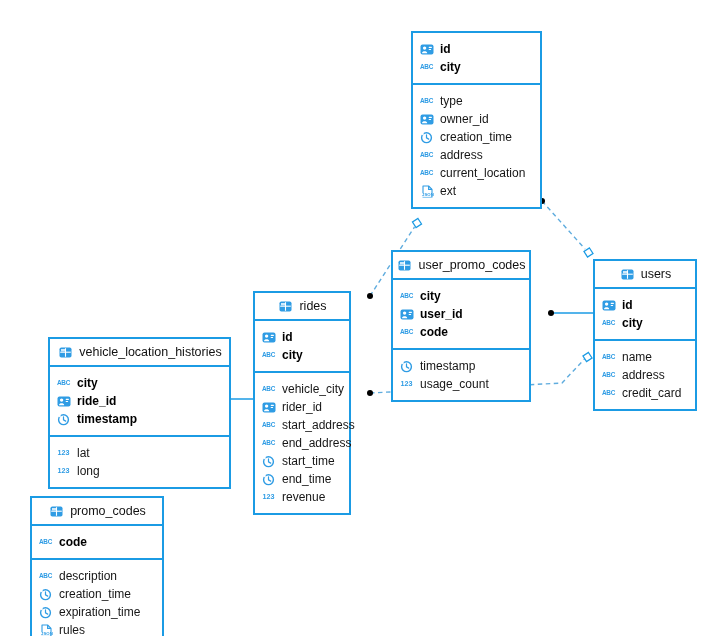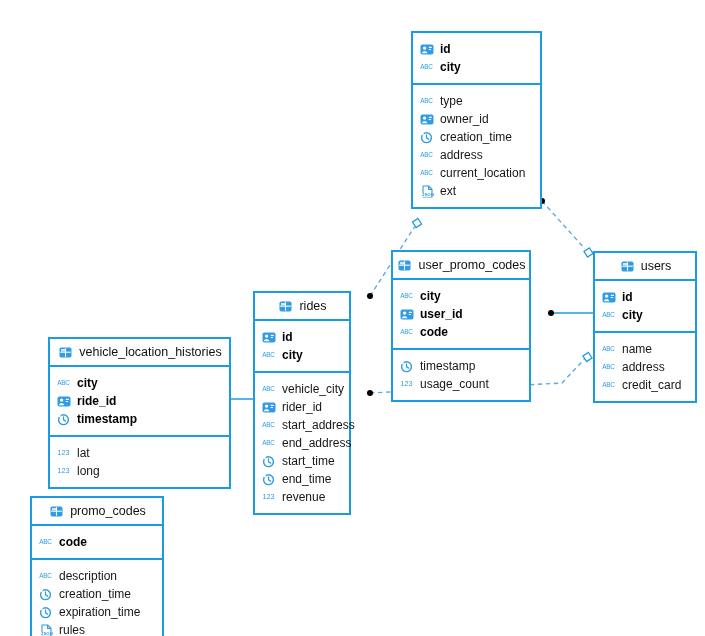--- a/index.html
+++ b/index.html
@@ -14,21 +14,21 @@
     height:26px;display:flex;align-items:center;justify-content:center;gap:5px;
     border-bottom:2px solid var(--border-blue);
   }
   .tname{font-size:12.5px;color:#111;white-space:nowrap;}
   .sec{padding:7px 0;}
   .sec.pk{border-bottom:2px solid var(--border-blue);}
   .row{height:18px;display:flex;align-items:center;padding:0 5px;gap:5px;}
   .ic{flex:0 0 17px;width:17px;display:flex;justify-content:center;align-items:center;}
   .fname{font-size:12px;color:#161616;white-space:nowrap;}
   .sec.pk .fname{font-weight:bold;color:#000;}
-  .txticon{font-size:6.4px;font-weight:normal;color:var(--icon-blue);letter-spacing:-0.2px;line-height:1;}
+  .txticon{font-size:6.4px;font-weight:bold;color:var(--icon-blue);letter-spacing:-0.2px;line-height:1;}
   .txticon.num{font-size:7.2px;letter-spacing:0;}
 </style>
 </head>
 <body>
 
 <div id="canvas">
   <svg id="wires" width="705" height="636">
       <g>
         <polyline points="370,296 414.5,227" fill="none" stroke="#5facde" stroke-width="1.4" stroke-dasharray="4.5,3.5"></polyline>
         <circle cx="370" cy="296" r="3" fill="#000000"></circle>
@@ -178,21 +178,21 @@
           <span class="fname">timestamp</span>
         </div>
         <div class="row">
           <span class="ic">
             <span class="txticon num">123</span>
           </span>
           <span class="fname">usage_count</span>
         </div>
       </div>
     </div>
-    <div class="table" style="left: 593px; top: 251px; width: 104px;">
+    <div class="table" style="left: 593px; top: 259px; width: 104px;">
       <div class="thead">
         <span class="ic">
           <svg width="13" height="11" viewBox="0 0 13 11">
     <rect x="0.5" y="0.5" width="12" height="10" rx="1.8" fill="#2f9ce4"></rect>
     <rect x="2" y="2" width="4" height="2.4" fill="#cfe9fb"></rect>
     <line x1="1.2" y1="5.2" x2="11.8" y2="5.2" stroke="#fff" stroke-width="1.1"></line>
     <line x1="6.5" y1="1.2" x2="6.5" y2="9.8" stroke="#fff" stroke-width="1.1"></line>
           </svg>
         </span>
         <span class="tname">users</span>

